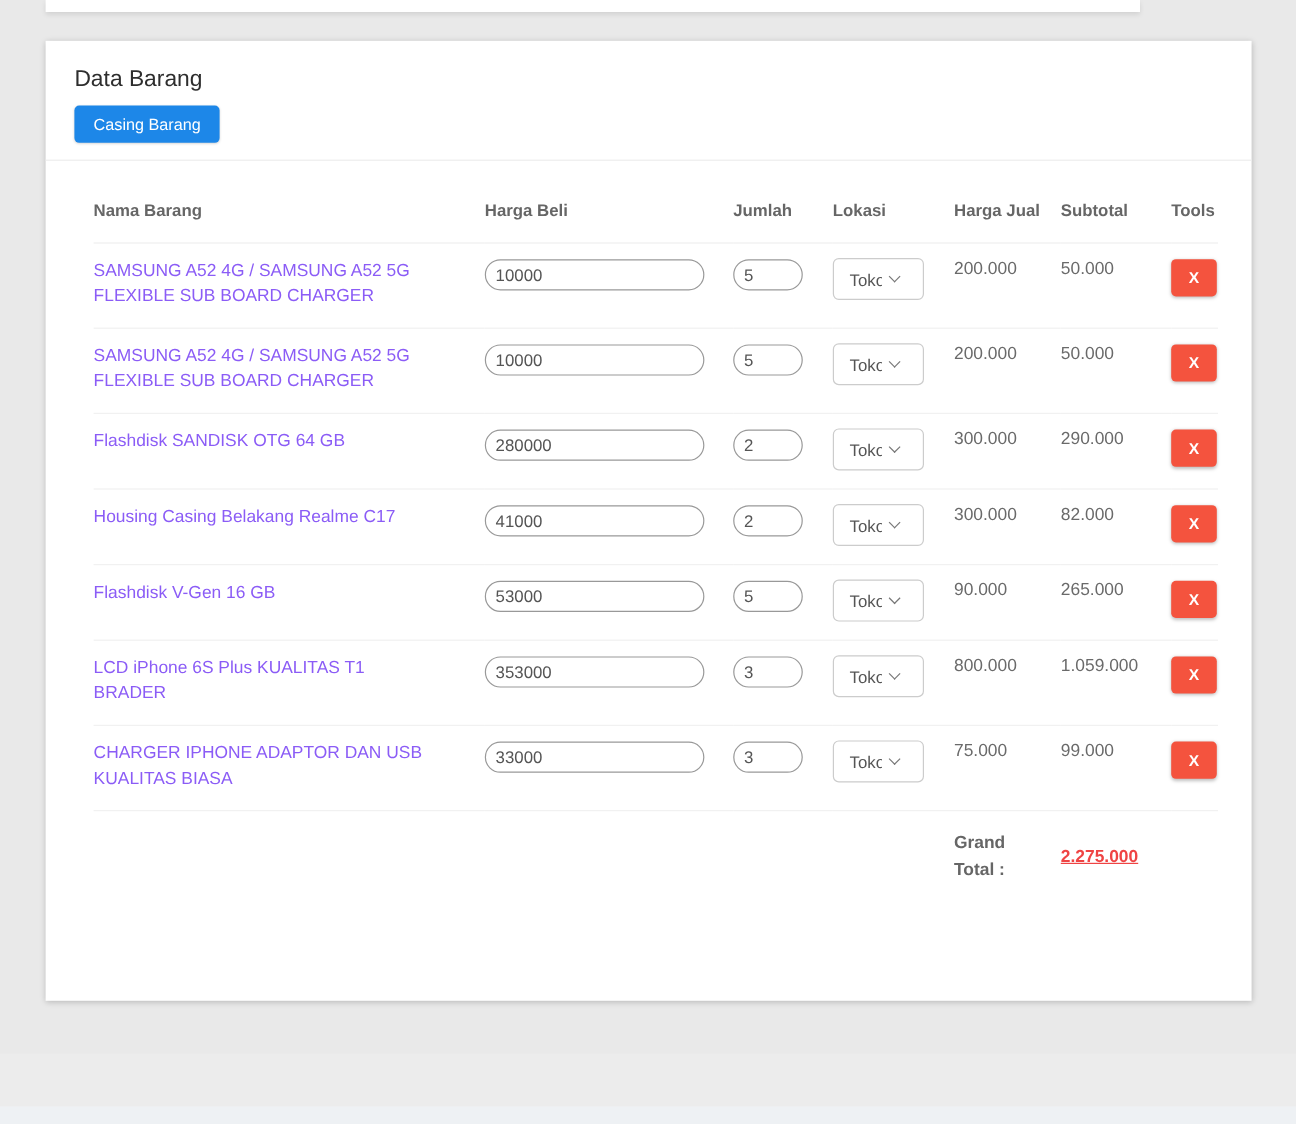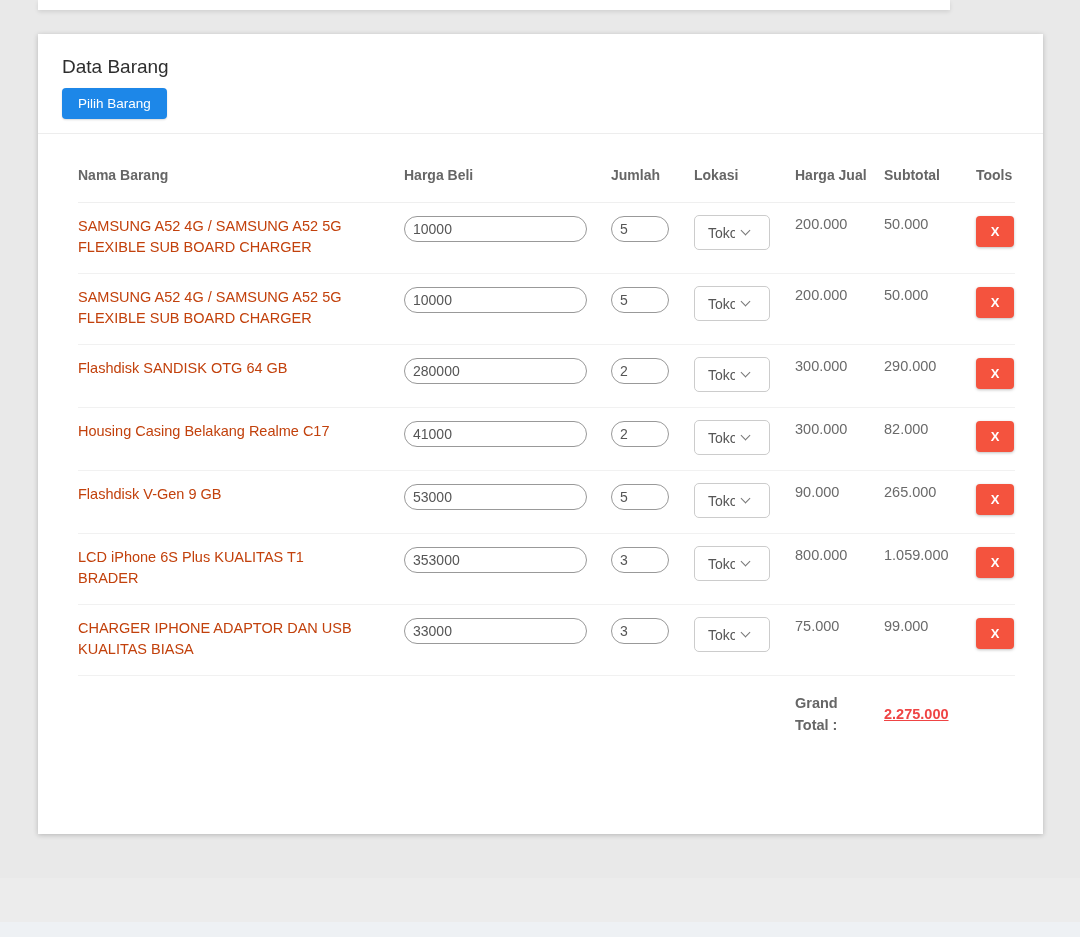--- a/index.html
+++ b/index.html
@@ -41,21 +41,21 @@
   thead th {
     text-align:left; vertical-align:bottom;
     padding:30px 0 16px; font-size:14px; line-height:22px;
     color:#666; font-weight:700; border-bottom:1px solid #efefef;
   }
   tbody td {
     vertical-align:top; padding:13px 0 15px;
     border-bottom:1px solid #f1f1f1;
     font-size:14.5px; color:#6a6a6a;
   }
-  .name-cell span { display:block; padding-right:46px; color:#c2410c; font-size:14.5px; line-height:21px; }
+  .name-cell span { display:block; padding-right:46px; color:#8b5cf6; font-size:14.5px; line-height:21px; }
   input.txt {
     height:26px; border:1px solid #999; border-radius:13px;
     padding:0 8px; font-size:14px; color:#555; font-family:inherit;
     background:#fff; outline:none; display:block;
   }
   input.hb { width:183px; }
   input.jm { width:58px; }
   .select-box {
     width:76px; height:35px; border:1px solid #ccc; border-radius:5px;
     display:flex; align-items:center; padding:0 8px 0 13px;
@@ -76,21 +76,21 @@
   .gt-value { font-weight:700; color:#ef4444; display:block;text-decoration:underline; }
 </style>
 </head>
 <body style="--accent: #1d87e8; --danger: #f4533e;">
 
 <div class="top-strip"></div>
 
 <div class="card">
   <div class="card-header">
     <h1 class="page-title">Data Barang</h1>
-    <button class="btn-primary">Pilih Barang</button>
+    <button class="btn-primary">Casing Barang</button>
   </div>
 
   <div class="table-wrap">
     <table>
       <colgroup>
         <col style="width:326px">
           <col style="width:207px">
           <col style="width:83px">
         <col style="width:101px">
           <col style="width:89px">
@@ -188,21 +188,21 @@
         <span class="chev"></span>
       </div>
     </td>
     <td><span>300.000</span></td>
     <td><span>82.000</span></td>
     <td><button class="del">X</button></td>
   </tr>
 
   <tr>
     <td class="name-cell">
-              <span>Flashdisk V-Gen 9 GB</span>
+              <span>Flashdisk V-Gen 16 GB</span>
             </td>
     <td>
               <input class="txt hb" type="text" value="53000" style="">
             </td>
     <td>
               <input class="txt jm" type="text" value="5" style="">
             </td>
     <td>
       <div class="select-box">
         <span class="select-text">Toko</span>

